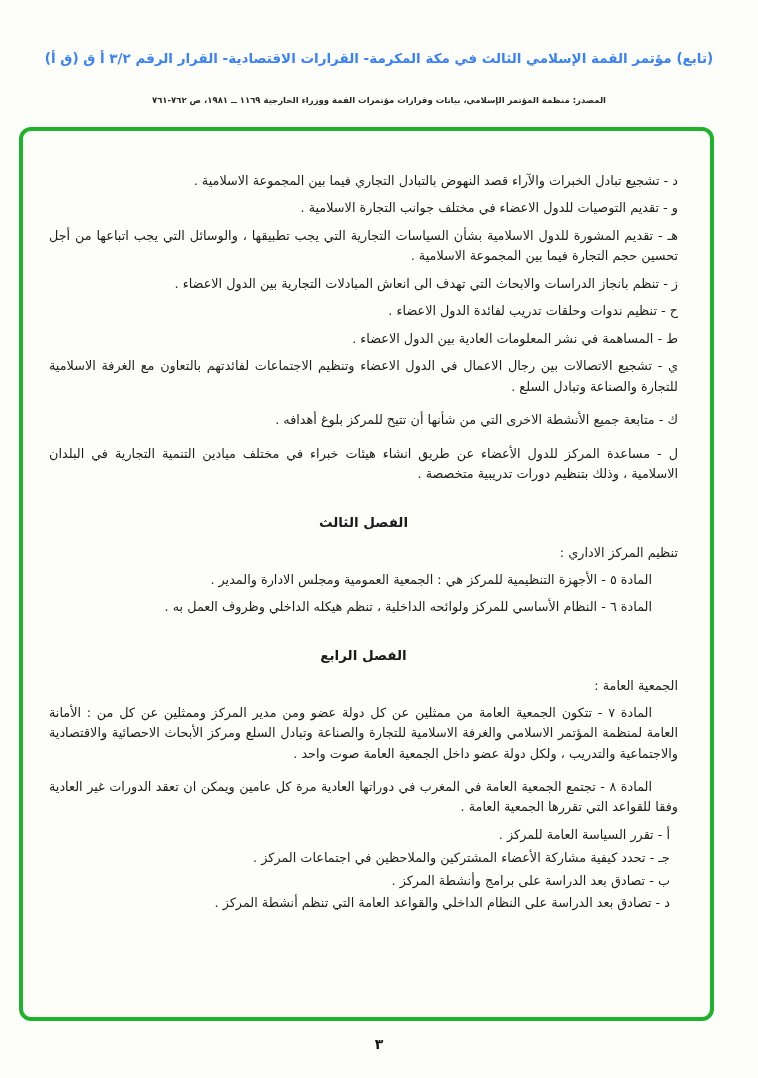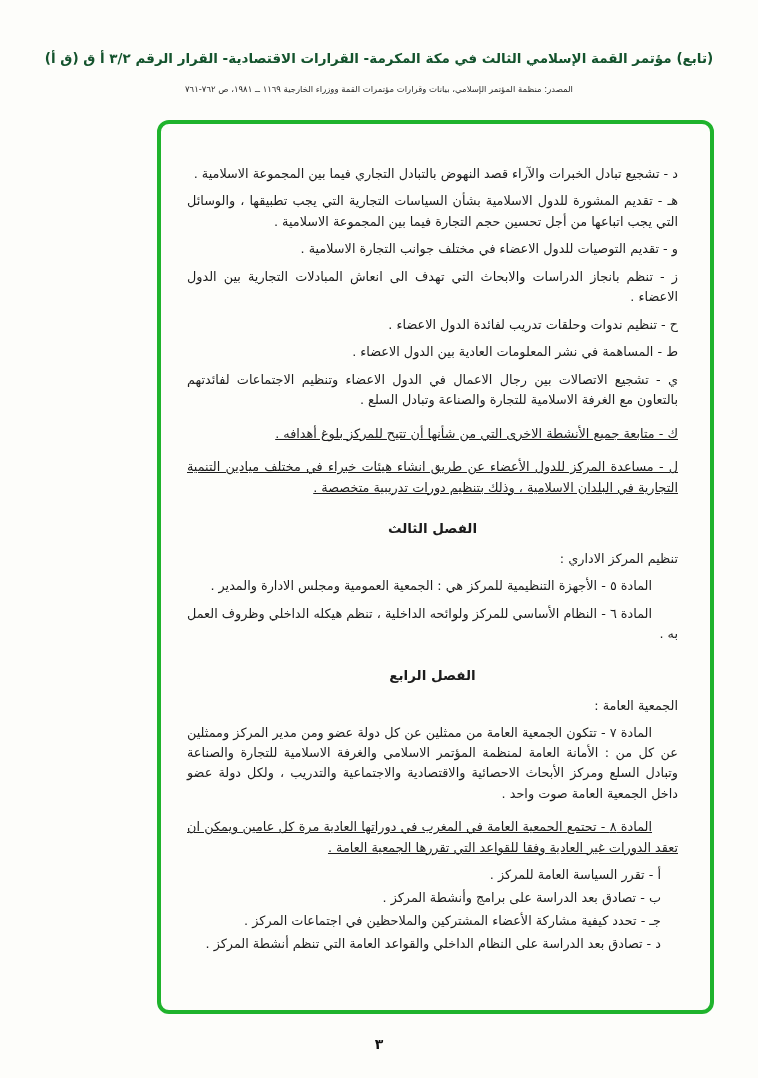--- a/index.html
+++ b/index.html
@@ -22,68 +22,67 @@
     position: absolute;
     top: 48px;
     right: 38px;
     left: 38px;
     text-align: center;
   }
   .header-title {
     font-weight: bold;
     font-size: 13.5px;
     line-height: 1.5;
-    color: #14532d;
+    color: #3b82f6;
   }
   .header-source {
-    margin-top: 16px;
-    font-weight: normal;
+    margin-top: 27px;
+    font-weight: bold;
     font-size: 8.5px;
     color: #2a2a2a;
     letter-spacing: 0.2px;
   }
   .content-frame {
     position: absolute;
-    top: 120px;
+    top: 127px;
     right: 44px;
-    width: 557px;
+    width: 695px;
     height: 894px;
     box-sizing: border-box;
     border: 4px solid #1fb32c;
     border-radius: 12px;
     padding: 40px 32px 18px 26px;
     background: transparent;
   }
   .para {
     font-size: 12.8px;
     line-height: 1.6;
     text-align: justify;
     margin: 0 0 7px 0;
   }
   .para.spaced {
     margin-top: 13px;
-    text-decoration: underline;
   }
   .para.indent {
     text-indent: 26px;
   }
   .chapter-title {
     text-align: center;
     font-weight: bold;
     font-size: 13.5px;
-    margin: 22px 0 15px 0;
+    margin: 29px 0 15px 0;
   }
   .section-intro {
     font-size: 12.8px;
     margin: 0 0 10px 0;
   }
   .sub-item {
     font-size: 12.8px;
     line-height: 1.55;
-    margin: 0 17px 3px 0;
+    margin: 0 8px 3px 0;
     text-align: justify;
   }
   .footer-page-number {
     position: absolute;
     bottom: 26px;
     left: 0;
     right: 0;
     text-align: center;
     font-size: 14px;
     font-weight: bold;
@@ -96,43 +95,43 @@
 <div class="page">
 
   <div class="header">
     <div class="header-title">(تابع) مؤتمر القمة الإسلامي الثالث في مكة المكرمة- القرارات الاقتصادية- القرار الرقم ٣/٢ أ ق (ق أ)</div>
     <div class="header-source">المصدر: منظمة المؤتمر الإسلامي، بيانات وقرارات مؤتمرات القمة ووزراء الخارجية ١١٦٩ ــ ١٩٨١، ص ٧٦٢-٧٦١</div>
   </div>
 
   <div class="content-frame">
 
     <p class="para">د - تشجيع تبادل الخبرات والآراء قصد النهوض بالتبادل التجاري فيما بين المجموعة الاسلامية .</p>
+    <p class="para">و - تقديم التوصيات للدول الاعضاء في مختلف جوانب التجارة الاسلامية .</p>
     <p class="para">هـ - تقديم المشورة للدول الاسلامية بشأن السياسات التجارية التي يجب تطبيقها ، والوسائل التي يجب اتباعها من أجل تحسين حجم التجارة فيما بين المجموعة الاسلامية .</p>
-    <p class="para">و - تقديم التوصيات للدول الاعضاء في مختلف جوانب التجارة الاسلامية .</p>
     <p class="para">ز - تنظم بانجاز الدراسات والابحاث التي تهدف الى انعاش المبادلات التجارية بين الدول الاعضاء .</p>
     <p class="para">ح - تنظيم ندوات وحلقات تدريب لفائدة الدول الاعضاء .</p>
     <p class="para">ط - المساهمة في نشر المعلومات العادية بين الدول الاعضاء .</p>
     <p class="para">ي - تشجيع الاتصالات بين رجال الاعمال في الدول الاعضاء وتنظيم الاجتماعات لفائدتهم بالتعاون مع الغرفة الاسلامية للتجارة والصناعة وتبادل السلع .</p>
     <p class="para spaced">ك - متابعة جميع الأنشطة الاخرى التي من شأنها أن تتيح للمركز بلوغ أهدافه .</p>
     <p class="para spaced">ل - مساعدة المركز للدول الأعضاء عن طريق انشاء هيئات خبراء في مختلف ميادين التنمية التجارية في البلدان الاسلامية ، وذلك بتنظيم دورات تدريبية متخصصة .</p>
 
     <div class="chapter-title">الفصل الثالث</div>
     <p class="section-intro">تنظيم المركز الاداري :</p>
 
     <p class="para indent">المادة ٥ - الأجهزة التنظيمية للمركز هي : الجمعية العمومية ومجلس الادارة والمدير .</p>
     <p class="para indent">المادة ٦ - النظام الأساسي للمركز ولوائحه الداخلية ، تنظم هيكله الداخلي وظروف العمل به .</p>
 
     <div class="chapter-title">الفصل الرابع</div>
     <p class="section-intro">الجمعية العامة :</p>
 
     <p class="para indent">المادة ٧ - تتكون الجمعية العامة من ممثلين عن كل دولة عضو ومن مدير المركز وممثلين عن كل من : الأمانة العامة لمنظمة المؤتمر الاسلامي والغرفة الاسلامية للتجارة والصناعة وتبادل السلع ومركز الأبحاث الاحصائية والاقتصادية والاجتماعية والتدريب ، ولكل دولة عضو داخل الجمعية العامة صوت واحد .</p>
     <p class="para indent spaced">المادة ٨ - تجتمع الجمعية العامة في المغرب في دوراتها العادية مرة كل عامين ويمكن ان تعقد الدورات غير العادية وفقا للقواعد التي تقررها الجمعية العامة .</p>
 
     <p class="sub-item">أ - تقرر السياسة العامة للمركز .</p>
+    <p class="sub-item">جـ - تحدد كيفية مشاركة الأعضاء المشتركين والملاحظين في اجتماعات المركز .</p>
     <p class="sub-item">ب - تصادق بعد الدراسة على برامج وأنشطة المركز .</p>
-    <p class="sub-item">جـ - تحدد كيفية مشاركة الأعضاء المشتركين والملاحظين في اجتماعات المركز .</p>
     <p class="sub-item">د - تصادق بعد الدراسة على النظام الداخلي والقواعد العامة التي تنظم أنشطة المركز .</p>
 
   </div>
 
   <div class="footer-page-number">٣</div>
 
 </div>
 
 </body></html>

